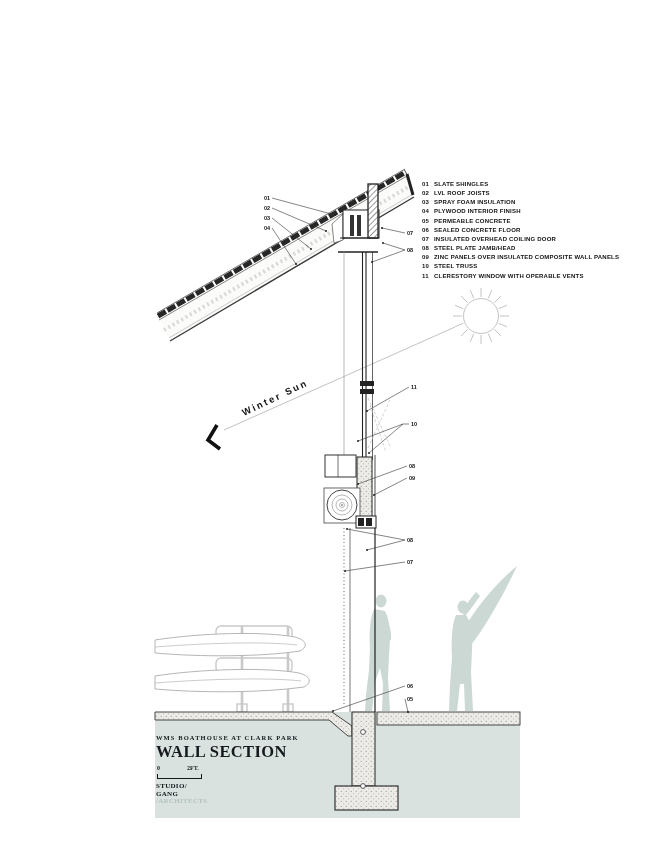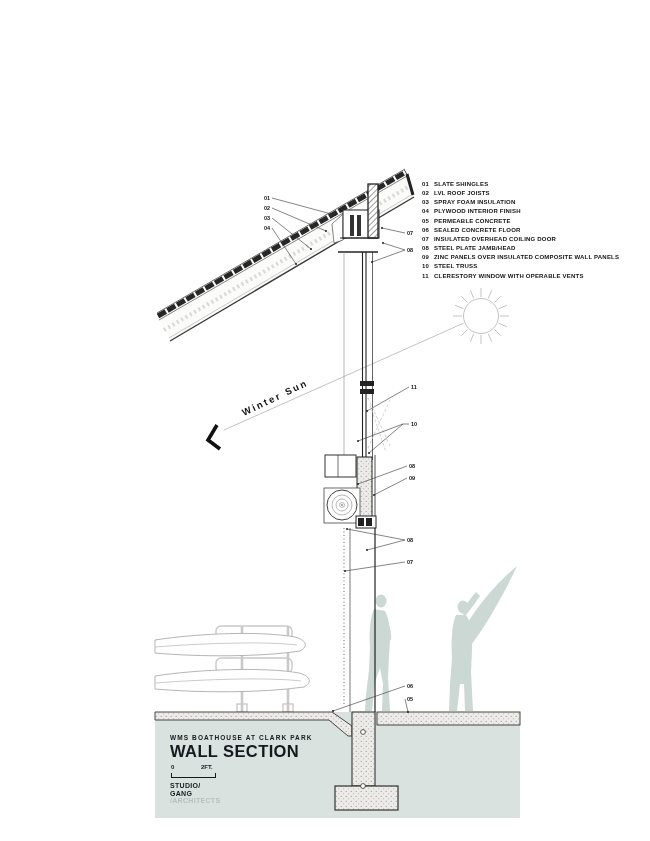--- a/index.html
+++ b/index.html
@@ -4,21 +4,21 @@
 <style>
   html,body{margin:0;padding:0;background:#fff;}
   #page{position:relative;width:650px;height:841px;background:#fff;overflow:hidden;
         font-family:"Liberation Sans","DejaVu Sans",sans-serif;color:#1f1f1f;}
   #drawing{position:absolute;left:0;top:0;}
   
   #legend{position:absolute;left:422px;top:180px;}
   .lrow{display:flex;font-size:6px;font-weight:700;line-height:9.15px;letter-spacing:.2px;color:#111;white-space:nowrap;}
   .lnum{width:12px;flex:0 0 12px;}
   
-  #titleblock{position:absolute;left:170px;top:734px;}
+  #titleblock{position:absolute;left:156px;top:734px;font-family:Liberation Serif, serif;}
   .tb-project{font-size:6.5px;font-weight:700;letter-spacing:1.1px;color:#15191d;}
   .tb-title{font-size:16.5px;font-weight:800;letter-spacing:.4px;color:#15191d;margin-top:1px;}
   .tb-scale{position:relative;margin-top:3px;height:14px;width:60px;font-size:6px;font-weight:700;color:#15191d;}
   .tb-scale .s0{position:absolute;left:1px;top:0;}
   .tb-scale .s2{position:absolute;left:31px;top:0;}
   .tb-scale .bar{position:absolute;left:1px;top:9px;width:43px;height:4px;border-left:1px solid #15191d;border-right:1px solid #15191d;border-bottom:1px solid #15191d;}
   .tb-firm{margin-top:4px;font-size:7px;font-weight:800;line-height:7.6px;letter-spacing:.3px;color:#15191d;}
   .tb-firm .gray{color:#b3c2bf;}
   svg text.co{font-size:5.5px;font-weight:700;fill:#111;}
 </style>

